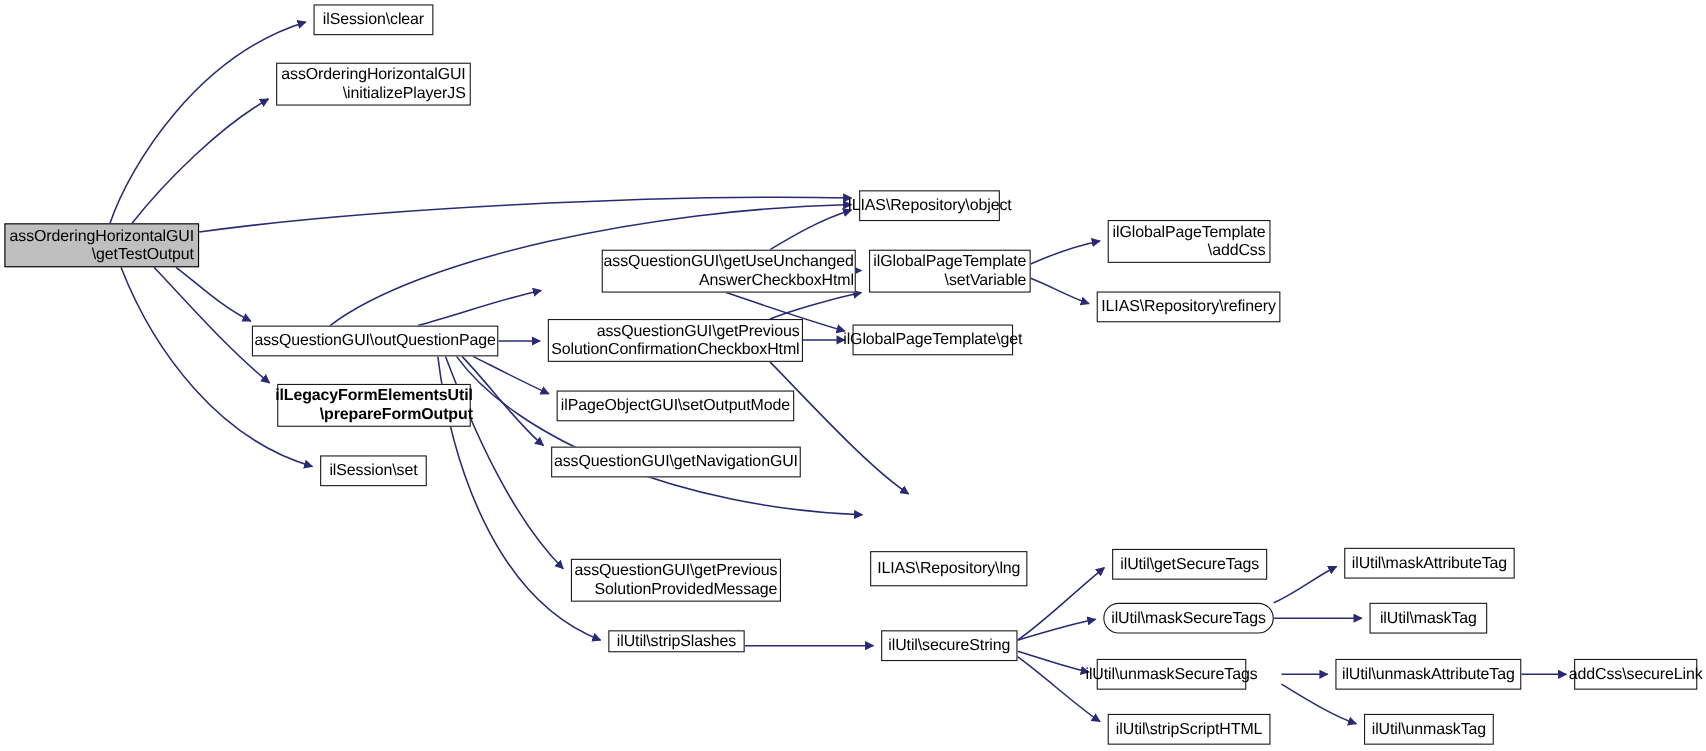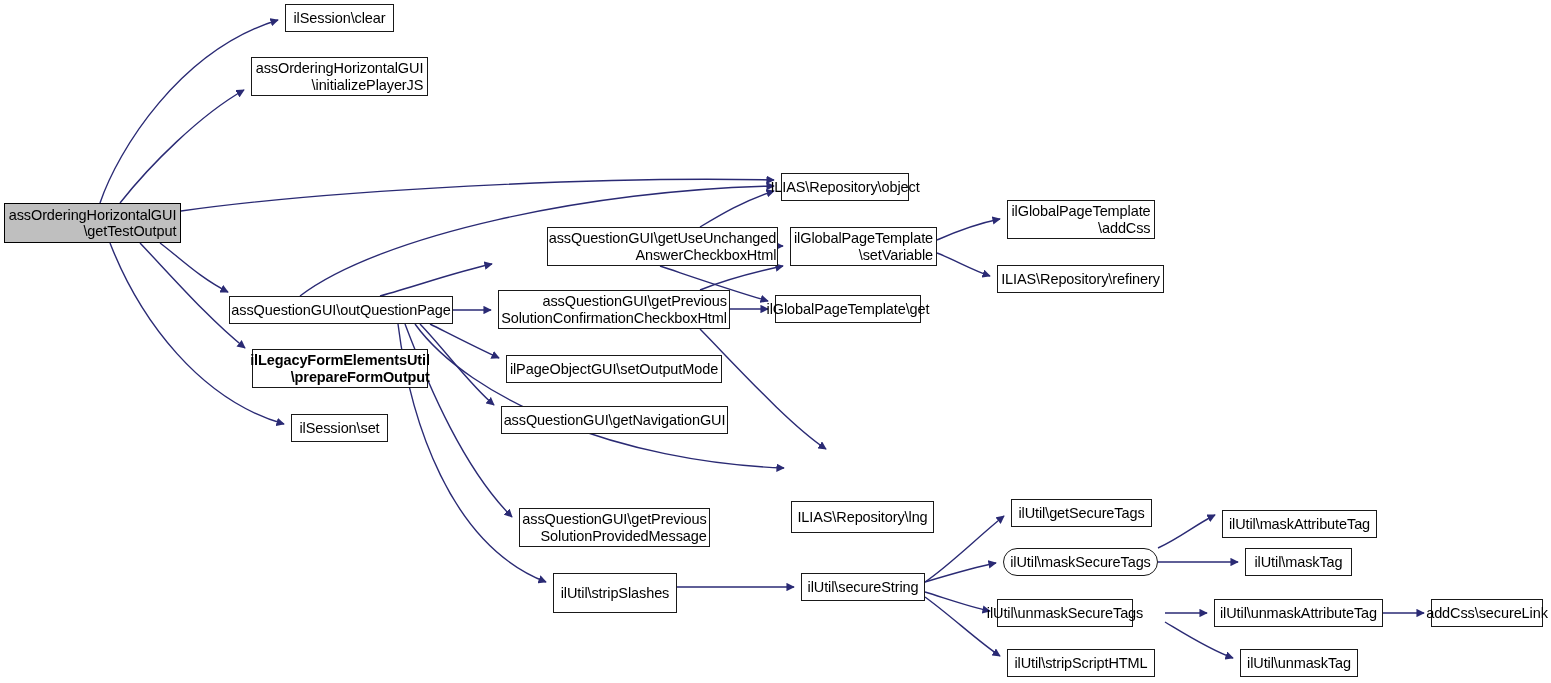--- a/index.html
+++ b/index.html
@@ -104,33 +104,33 @@
 \prepareFormOutput</span></div>
       <div class="node" style="left: 291px; top: 414px; width: 97px; height: 28px;"><span class="node-label">ilSession\set</span></div>
       <div class="node" style="left: 499px; top: 227px; width: 231px; height: 39px; margin-left: 48px;"><span class="node-label">assQuestionGUI\getUseUnchanged
 AnswerCheckboxHtml</span></div>
       <div class="node" style="left: 498px; top: 290px; width: 232px; height: 39px;"><span class="node-label">assQuestionGUI\getPrevious
 SolutionConfirmationCheckboxHtml</span></div>
       <div class="node" style="left: 506px; top: 355px; width: 216px; height: 28px;"><span class="node-label">ilPageObjectGUI\setOutputMode</span></div>
       <div class="node" style="left: 501px; top: 406px; width: 227px; height: 28px;"><span class="node-label">assQuestionGUI\getNavigationGUI</span></div>
       <div class="node" style="left: 519px; top: 508px; width: 191px; height: 39px;"><span class="node-label">assQuestionGUI\getPrevious
 SolutionProvidedMessage</span></div>
-      <div class="node" style="left: 553px; top: 573px; width: 124px; height: 40px;"><span class="node-label">ilUtil\stripSlashes</span></div>
+      <div class="node" style="left: 553px; top: 573px; width: 124px; height: 20px;"><span class="node-label">ilUtil\stripSlashes</span></div>
       <div class="node" style="left: 781px; top: 173px; width: 128px; height: 28px;"><span class="node-label">ILIAS\Repository\object</span></div>
       <div class="node" style="left: 790px; top: 227px; width: 147px; height: 39px;"><span class="node-label">ilGlobalPageTemplate
 \setVariable</span></div>
       <div class="node" style="left: 775px; top: 295px; width: 146px; height: 28px;"><span class="node-label">ilGlobalPageTemplate\get</span></div>
       <div class="node" style="left: 791px; top: 456px; width: 143px; height: 32px; margin-top: 45px;"><span class="node-label">ILIAS\Repository\lng</span></div>
       <div class="node" style="left: 801px; top: 573px; width: 124px; height: 28px;"><span class="node-label">ilUtil\secureString</span></div>
       <div class="node" style="left: 1007px; top: 200px; width: 148px; height: 39px;"><span class="node-label">ilGlobalPageTemplate
 \addCss</span></div>
       <div class="node" style="left: 997px; top: 265px; width: 167px; height: 28px;"><span class="node-label">ILIAS\Repository\refinery</span></div>
       <div class="node" style="left: 1011px; top: 499px; width: 141px; height: 28px;"><span class="node-label">ilUtil\getSecureTags</span></div>
       <div class="node" style="left: 1003px; top: 548px; width: 155px; height: 28px; border-radius: 14px;"><span class="node-label">ilUtil\maskSecureTags</span></div>
       <div class="node" style="left: 997px; top: 599px; width: 136px; height: 28px;"><span class="node-label">ilUtil\unmaskSecureTags</span></div>
       <div class="node" style="left: 1007px; top: 649px; width: 148px; height: 28px;"><span class="node-label">ilUtil\stripScriptHTML</span></div>
-      <div class="node" style="left: 1222px; top: 498px; width: 155px; height: 28px; margin-top: 12px;"><span class="node-label">ilUtil\maskAttributeTag</span></div>
+      <div class="node" style="left: 1222px; top: 498px; width: 155px; height: 28px;"><span class="node-label">ilUtil\maskAttributeTag</span></div>
       <div class="node" style="left: 1245px; top: 548px; width: 107px; height: 28px;"><span class="node-label">ilUtil\maskTag</span></div>
       <div class="node" style="left: 1214px; top: 599px; width: 169px; height: 28px;"><span class="node-label">ilUtil\unmaskAttributeTag</span></div>
       <div class="node" style="left: 1240px; top: 649px; width: 118px; height: 28px;"><span class="node-label">ilUtil\unmaskTag</span></div>
       <div class="node" style="left: 1431px; top: 599px; width: 112px; height: 28px;"><span class="node-label">addCss\secureLink</span></div>
     </div>
 </div>
 
 </body></html>

